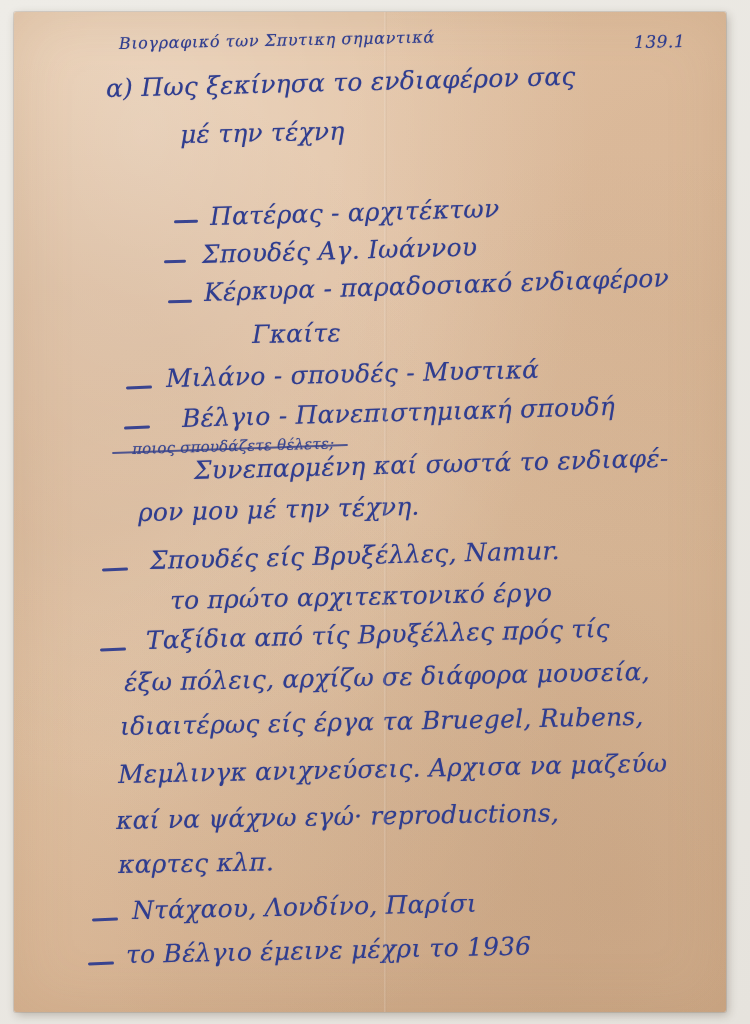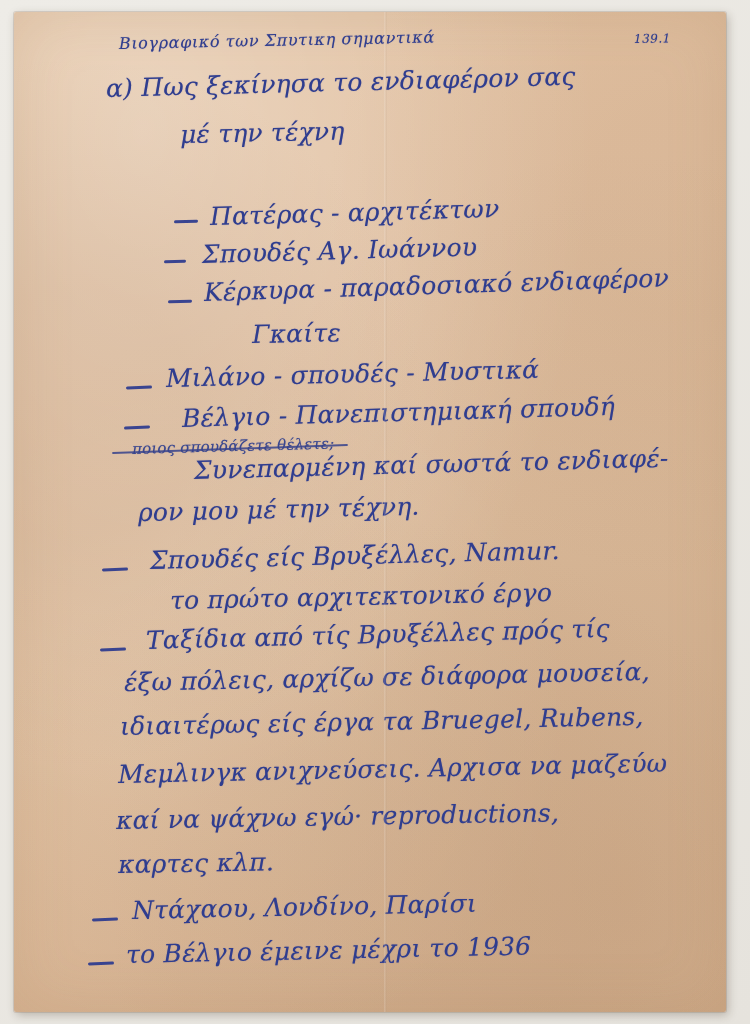--- a/index.html
+++ b/index.html
@@ -75,21 +75,21 @@
   }
   .hand {
     transform-origin: left center;
   }
 
   .title-line {
     font-size: 16px;
     letter-spacing: 0.6px;
   }
   .page-num {
-    font-size: 12px;
+    font-size: 17px;
     letter-spacing: 0.5px;
   }
   .body-line {
     font-size: 25px;
   }
   .inserted {
     font-size: 15px;
     color: #3a478f;
   }
   .strike {

